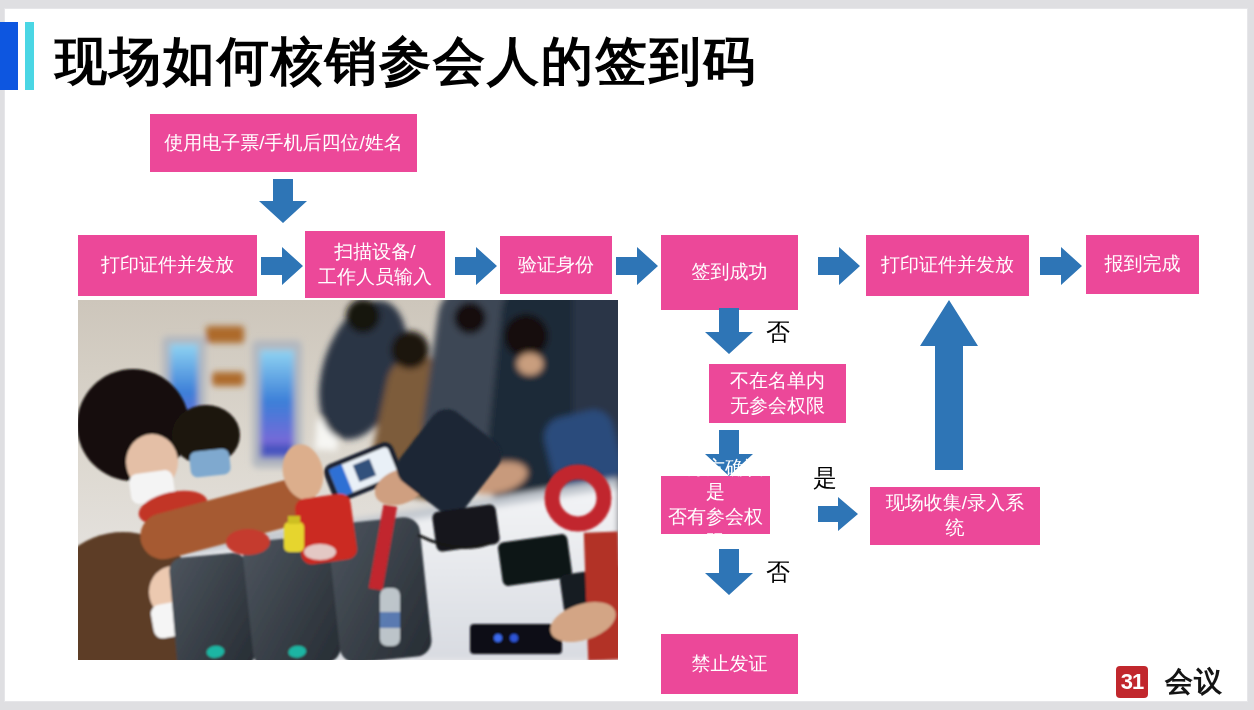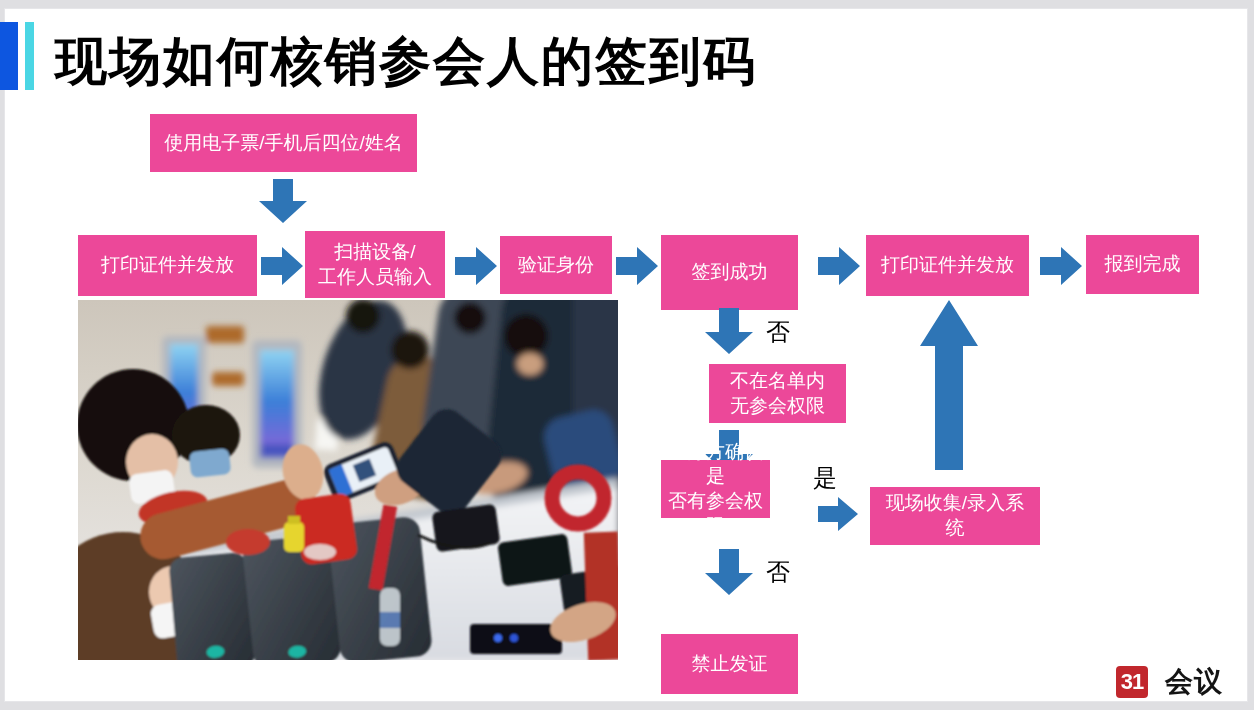--- a/index.html
+++ b/index.html
@@ -92,21 +92,21 @@
 
   <div class="fbox" style="left:661px; top:364px; width:137px; height:59px;margin-left:48px;">不在名单内
 无参会权限</div>
 
   <div class="arrow" style="left:705px; top:430px;">
     <svg width="48" height="46" viewBox="0 0 48 46">
         <polygon points="14,0 34,0 34,24 48,24 24,46 0,24 14,24"></polygon>
       </svg>
   </div>
 
-  <div class="fbox" style="left:661px; top:460px; width:109px; height:58px;">主办方确认是
+  <div class="fbox" style="left:661px; top:476px; width:109px; height:58px;">主办方确认是
 否有参会权限</div>
 
   <div class="branch-label" style="left:813px; top:462px;">是</div>
   <div class="arrow" style="left:818px; top:497px;">
     <svg width="40" height="34" viewBox="0 0 40 34">
         <polygon points="0,9 20,9 20,0 40,17 20,34 20,25 0,25"></polygon>
       </svg>
   </div>
 
   <div class="fbox" style="left:870px; top:487px; width:170px; height:58px;">现场收集/录入系

